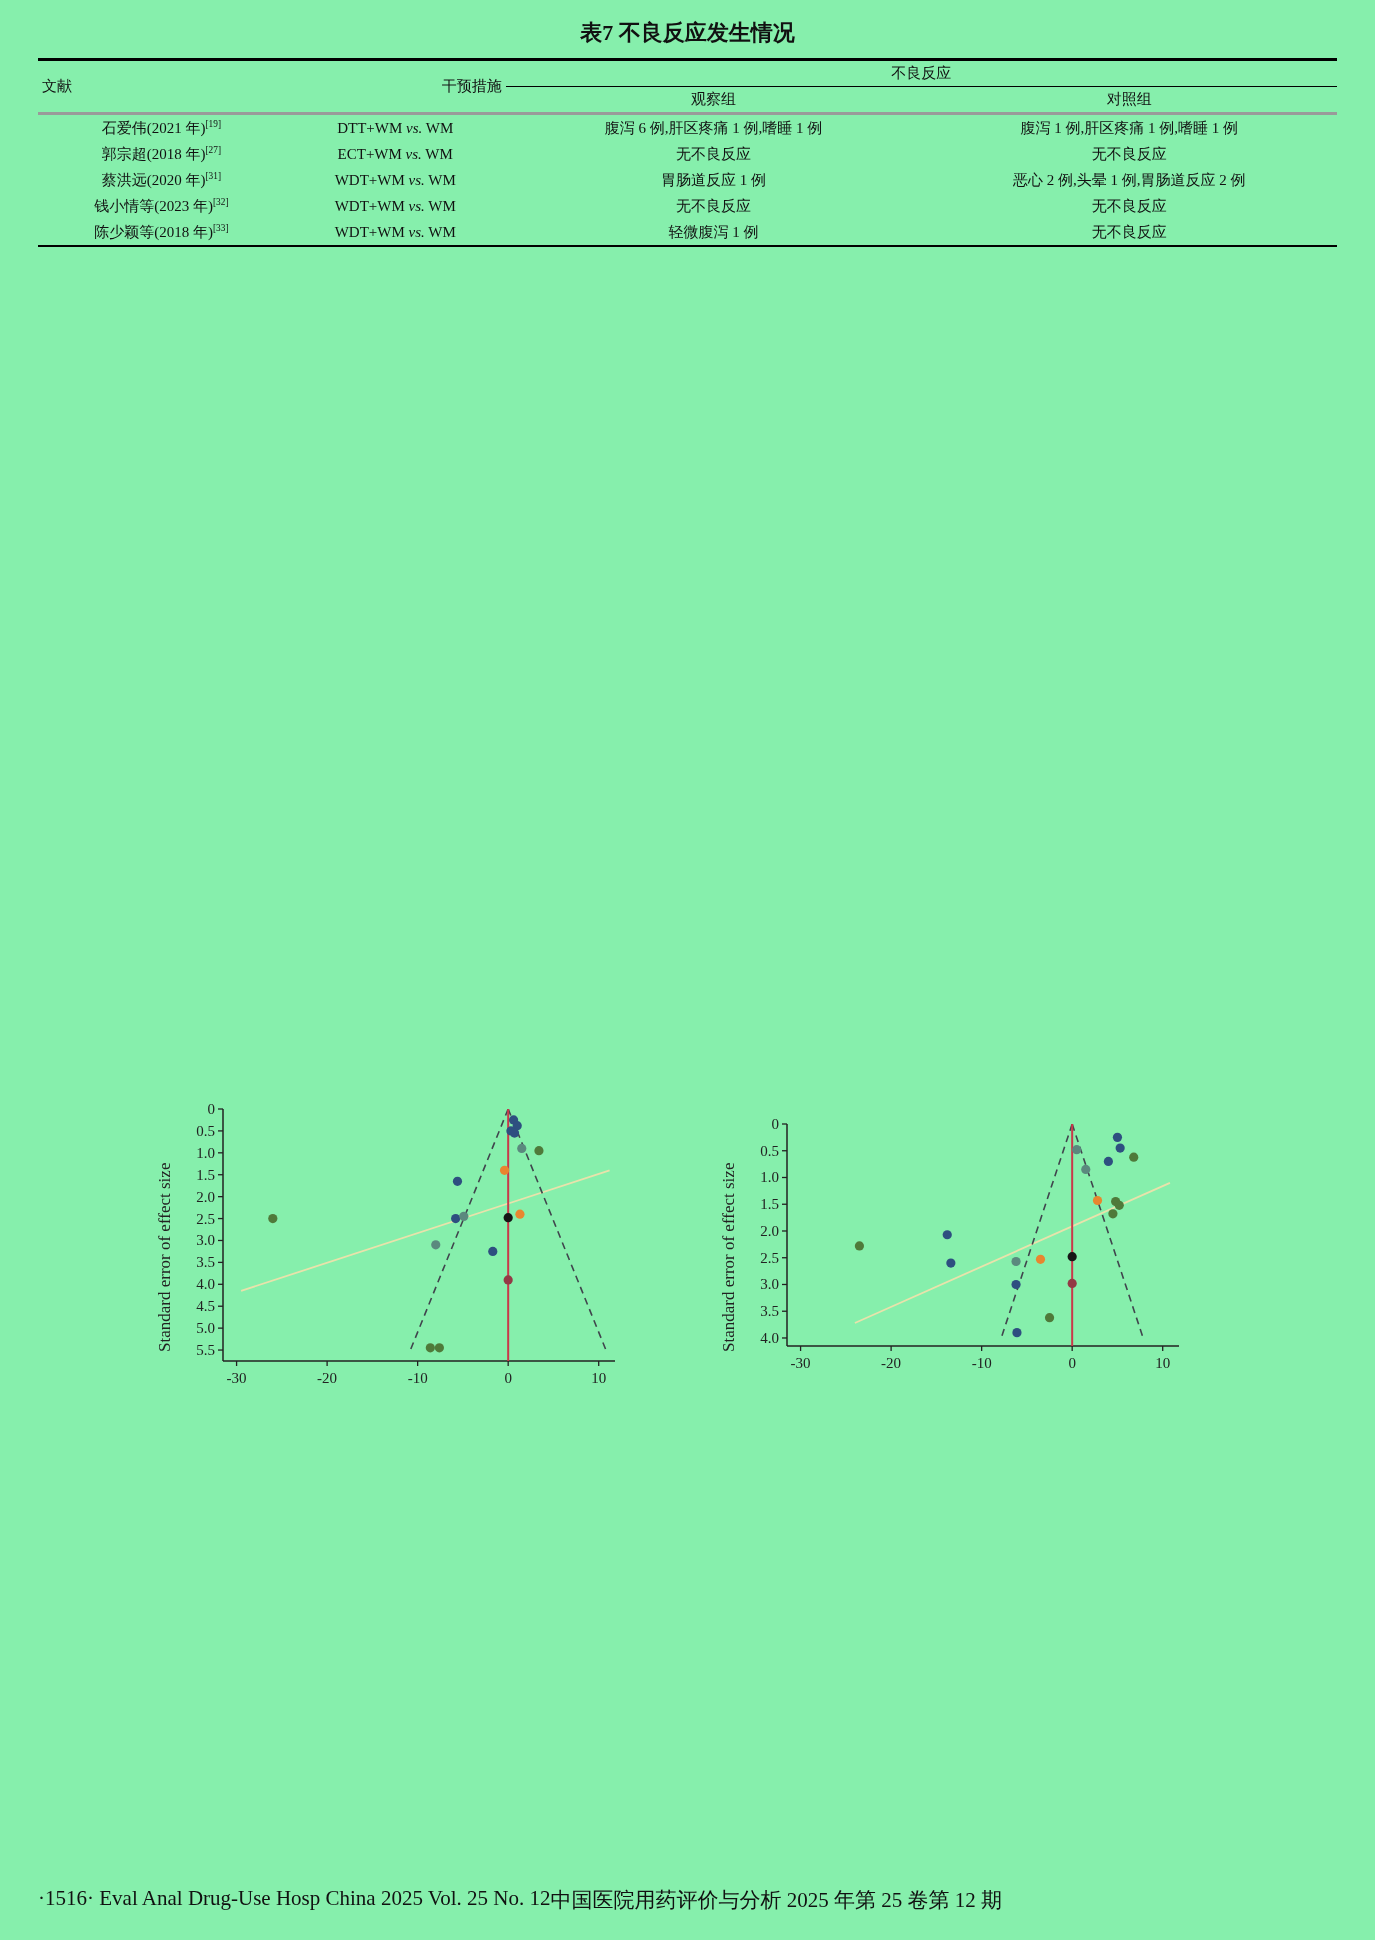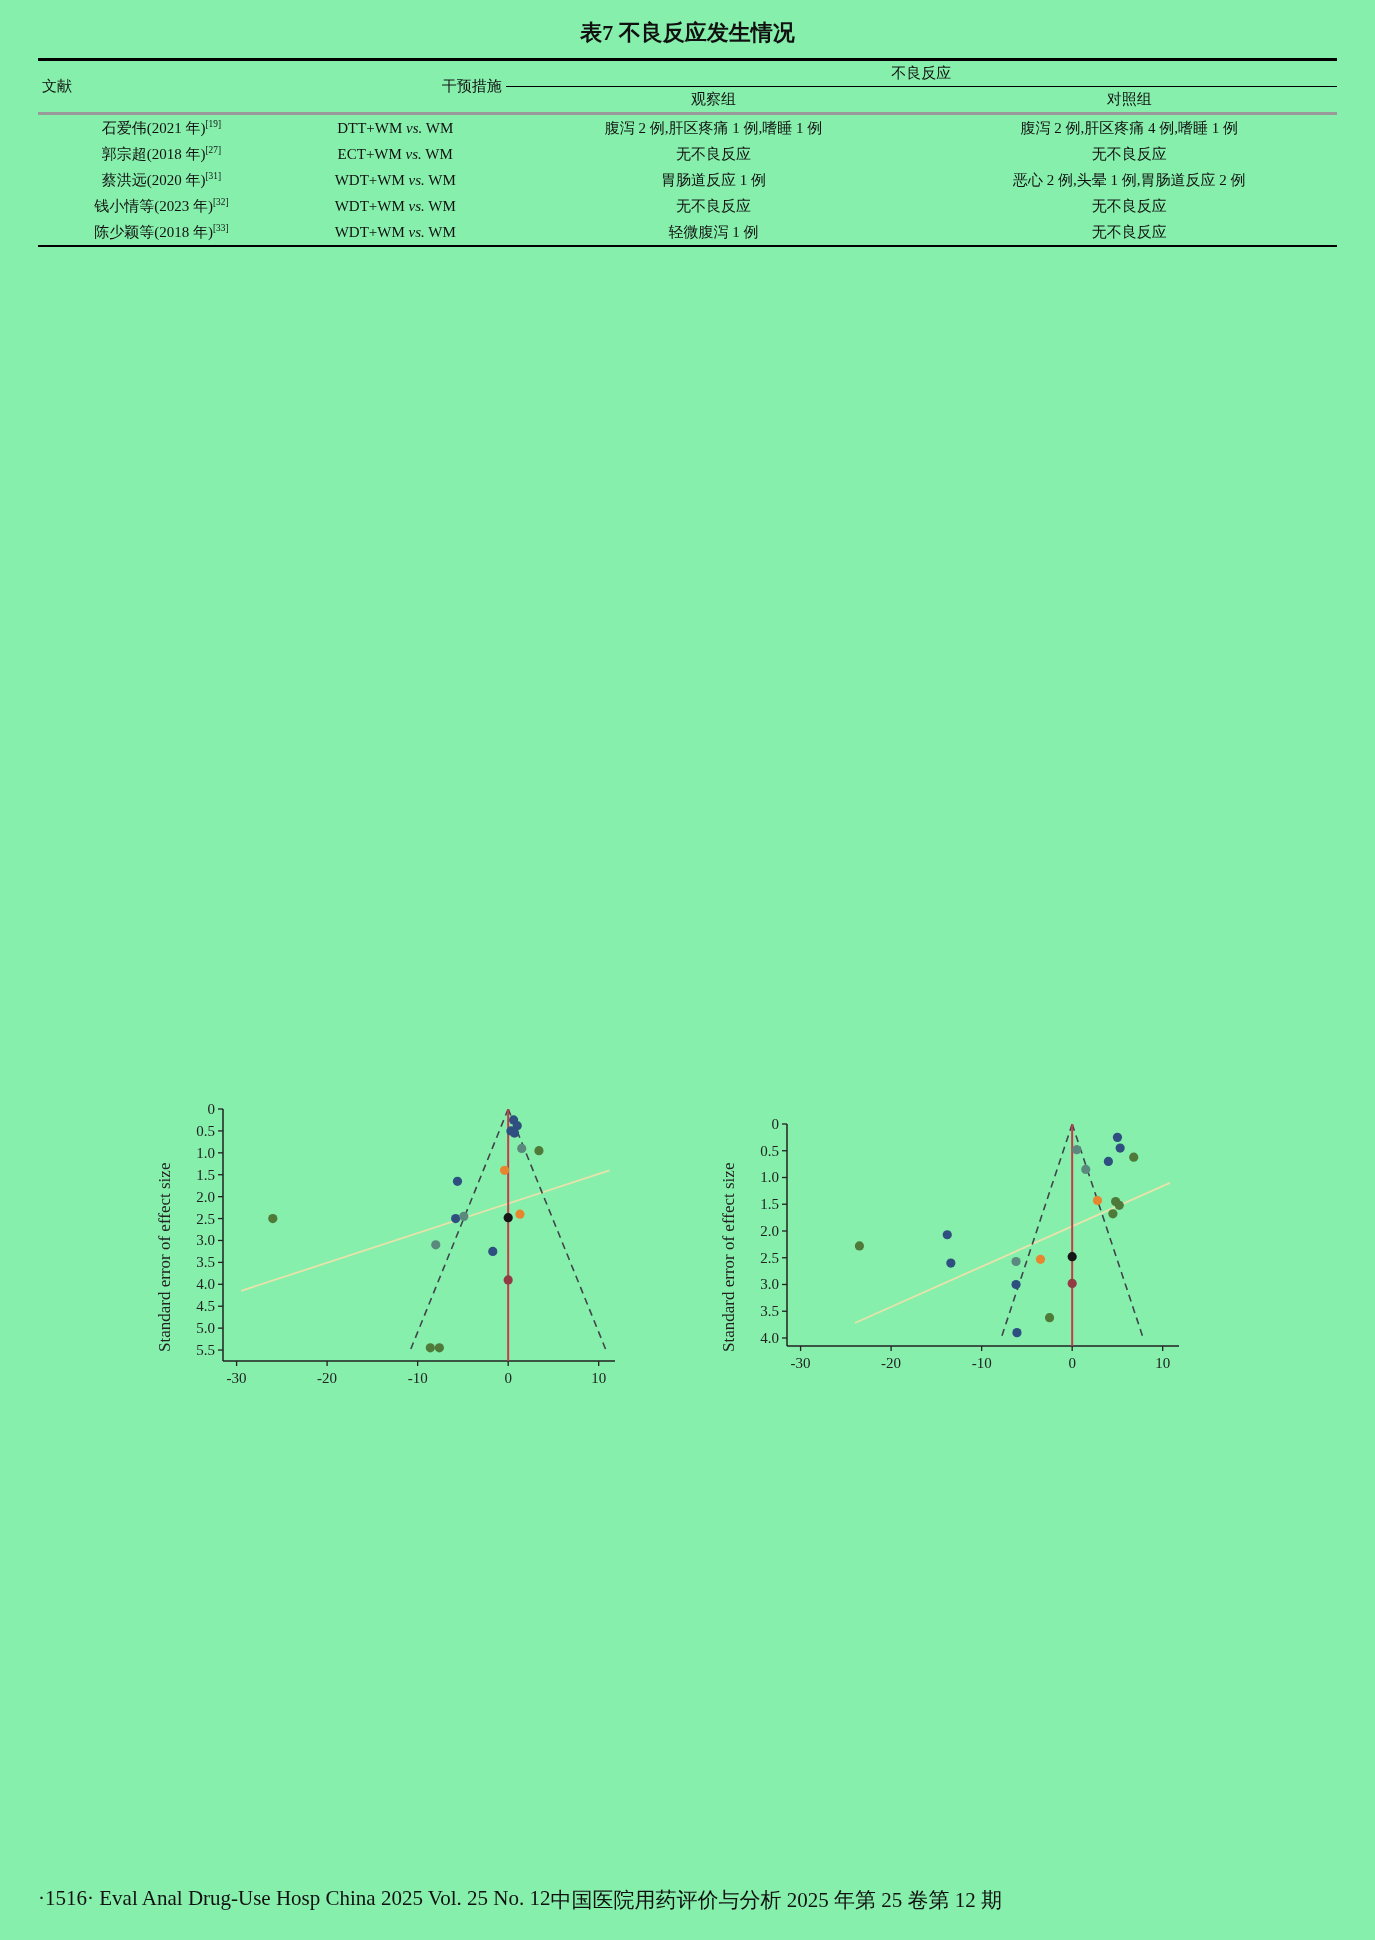--- a/index.html
+++ b/index.html
@@ -46,22 +46,22 @@
         </tr>
         <tr class="sub">
           <th class="w-obs">观察组</th>
           <th class="w-ctl">对照组</th>
         </tr>
       </thead>
       <tbody id="t7-body">
           <tr>
             <td class="ref">石爱伟(2021 年)<sup>[19]</sup></td>
             <td>DTT+WM <i>vs.</i>  WM</td>
-            <td>腹泻 2 例,肝区疼痛 1 例,嗜睡 1 例</td>
-            <td>腹泻 2 例,肝区疼痛 4 例,嗜睡 1 例</td>
+            <td>腹泻 6 例,肝区疼痛 1 例,嗜睡 1 例</td>
+            <td>腹泻 1 例,肝区疼痛 1 例,嗜睡 1 例</td>
           </tr>
           <tr>
             <td class="ref">郭宗超(2018 年)<sup>[27]</sup></td>
             <td>ECT+WM <i>vs.</i>  WM</td>
             <td>无不良反应</td>
             <td>无不良反应</td>
           </tr>
           <tr>
             <td class="ref">蔡洪远(2020 年)<sup>[31]</sup></td>
             <td>WDT+WM <i>vs.</i>  WM</td>

